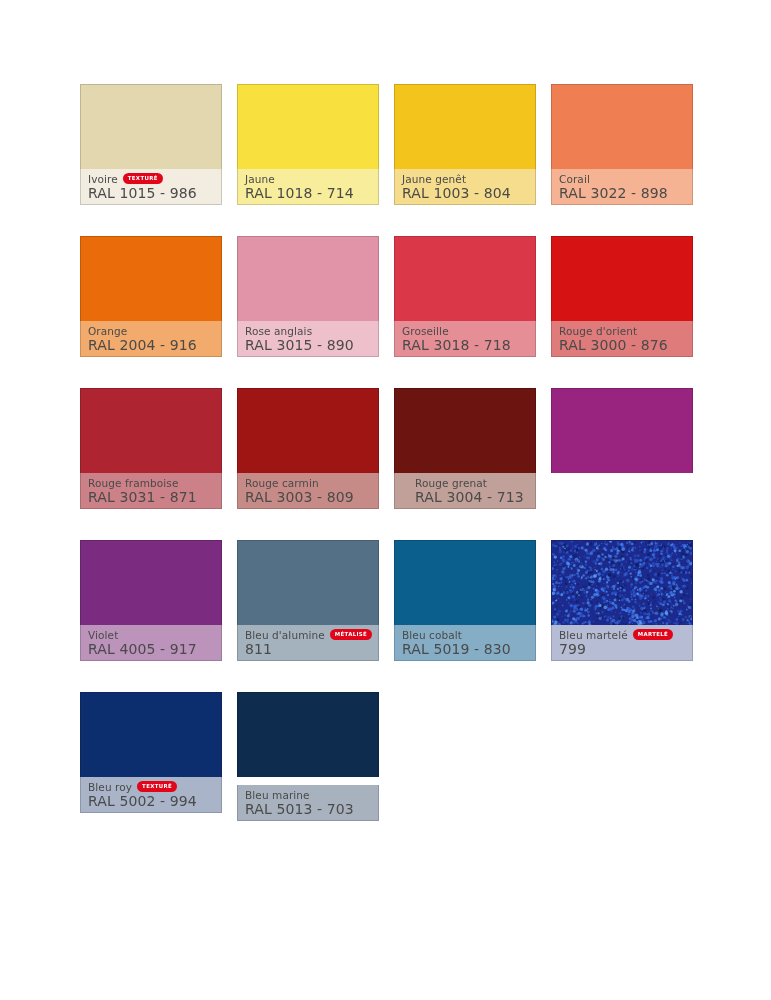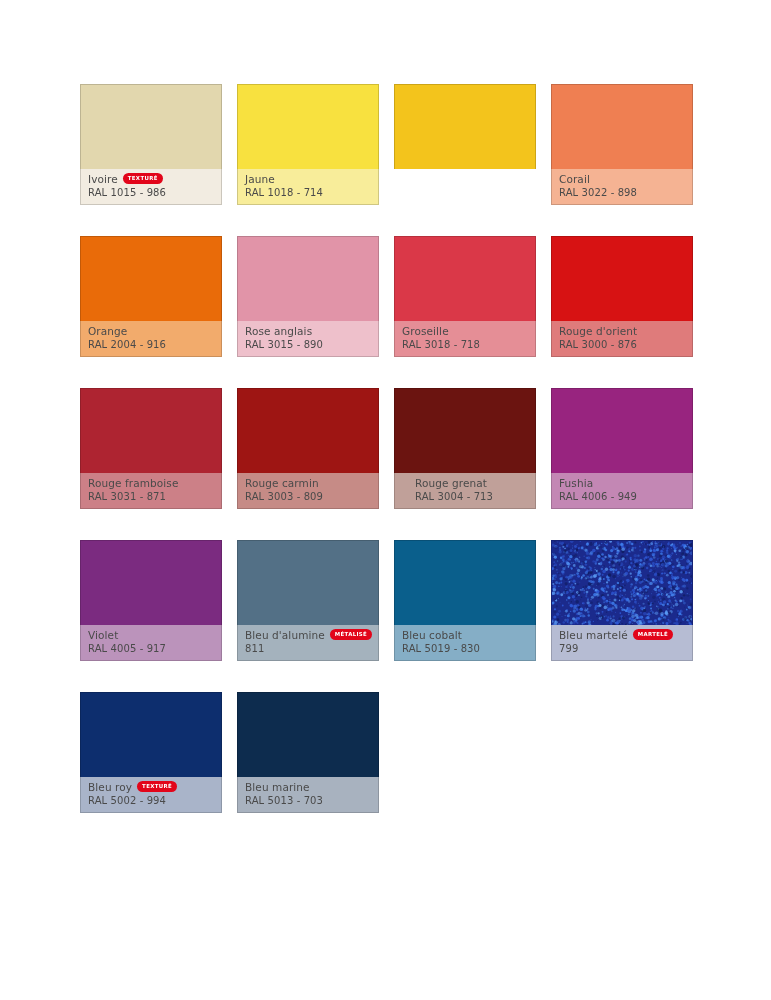--- a/index.html
+++ b/index.html
@@ -67,21 +67,21 @@
     gap: 5px;
     white-space: nowrap;
   }
 
   .swatch-name {
     font-size: 10.5px;
     color: #4a4a4a;
   }
 
   .swatch-code {
-    font-size: 10px;
+    font-size: 14px;
     color: #4a4a4a;
     display: block;
   }
 
   .finish-badge {
     display: inline-block;
     background: #e2051a;
     color: #ffffff;
     font-size: 5.4px;
     font-weight: bold;
@@ -113,20 +113,26 @@
       <div class="swatch-color" style="background: rgb(248, 225, 63);"></div>
       <div class="swatch-label" style="background: rgb(248, 237, 154); color: rgb(74, 74, 74);">
         <div class="swatch-name-row">
           <span class="swatch-name">Jaune</span>
         </div>
         <span class="swatch-code">RAL 1018 - 714</span>
       </div>
     </div>
     <div class="swatch">
       <div class="swatch-color" style="background: rgb(243, 196, 28);"></div>
+      <div class="swatch-label" style="background: rgb(246, 221, 141); color: rgb(74, 74, 74);">
+        <div class="swatch-name-row">
+          <span class="swatch-name">Jaune genêt</span>
+        </div>
+        <span class="swatch-code">RAL 1003 - 804</span>
+      </div>
     </div>
     <div class="swatch">
       <div class="swatch-color" style="background: rgb(239, 127, 82);"></div>
       <div class="swatch-label" style="background: rgb(245, 179, 147); color: rgb(74, 74, 74);">
         <div class="swatch-name-row">
           <span class="swatch-name">Corail</span>
         </div>
         <span class="swatch-code">RAL 3022 - 898</span>
       </div>
     </div>
@@ -188,26 +194,20 @@
       <div class="swatch-color" style="background: rgb(107, 20, 16);"></div>
       <div class="swatch-label" style="background: rgb(192, 160, 153); color: rgb(74, 74, 74); padding-left: 20px;">
         <div class="swatch-name-row">
           <span class="swatch-name">Rouge grenat</span>
         </div>
         <span class="swatch-code">RAL 3004 - 713</span>
       </div>
     </div>
     <div class="swatch">
       <div class="swatch-color" style="background: rgb(152, 36, 127);"></div>
-      <div class="swatch-label" style="background: rgb(195, 135, 180); color: rgb(74, 74, 74);">
-        <div class="swatch-name-row">
-          <span class="swatch-name">Fushia</span>
-        </div>
-        <span class="swatch-code">RAL 4006 - 949</span>
-      </div>
     </div>
     <div class="swatch">
       <div class="swatch-color" style="background: rgb(123, 43, 128);"></div>
       <div class="swatch-label" style="background: rgb(187, 147, 187); color: rgb(74, 74, 74);">
         <div class="swatch-name-row">
           <span class="swatch-name">Violet</span>
         </div>
         <span class="swatch-code">RAL 4005 - 917</span>
       </div>
     </div>
@@ -1649,20 +1649,20 @@
       <div class="swatch-label" style="background: rgb(169, 180, 201); color: rgb(74, 74, 74);">
         <div class="swatch-name-row">
           <span class="swatch-name">Bleu roy</span>
           <span class="finish-badge" style="background: rgb(226, 5, 26);">TEXTURÉ</span>
         </div>
         <span class="swatch-code">RAL 5002 - 994</span>
       </div>
     </div>
     <div class="swatch">
       <div class="swatch-color" style="background: rgb(13, 44, 78);"></div>
-      <div class="swatch-label" style="background: rgb(168, 178, 191); color: rgb(74, 74, 74);">
+      <div class="swatch-label" style="background: rgb(168, 178, 191); color: rgb(74, 74, 74); margin-top: 8px;">
         <div class="swatch-name-row">
           <span class="swatch-name">Bleu marine</span>
         </div>
         <span class="swatch-code">RAL 5013 - 703</span>
       </div>
     </div>
   </div>
 
 </body></html>

